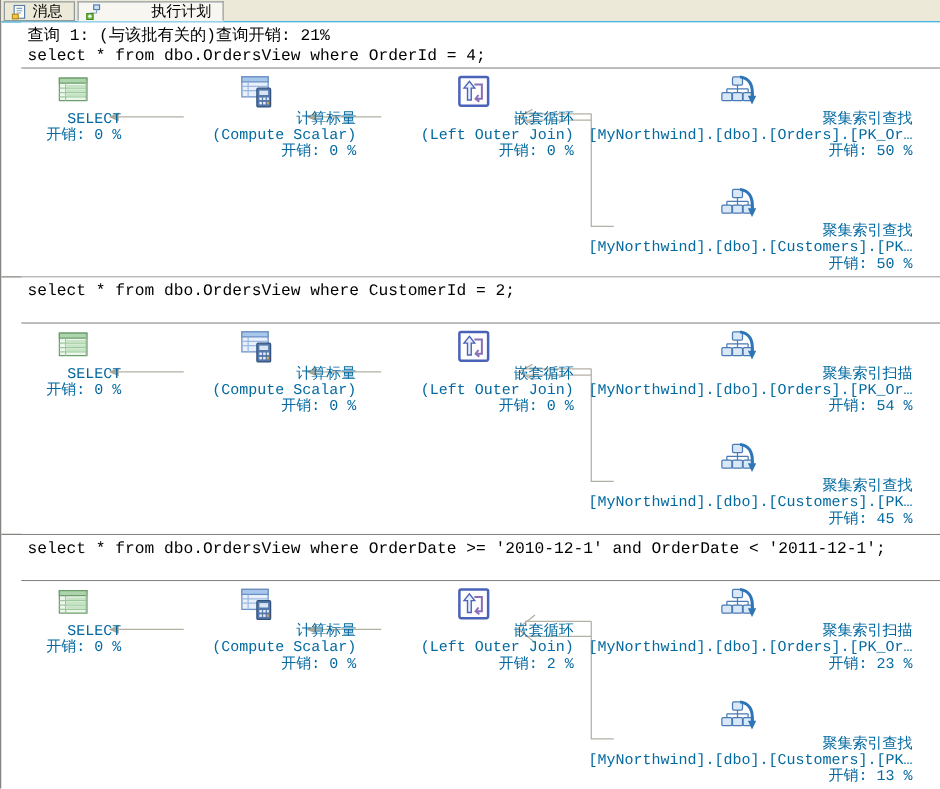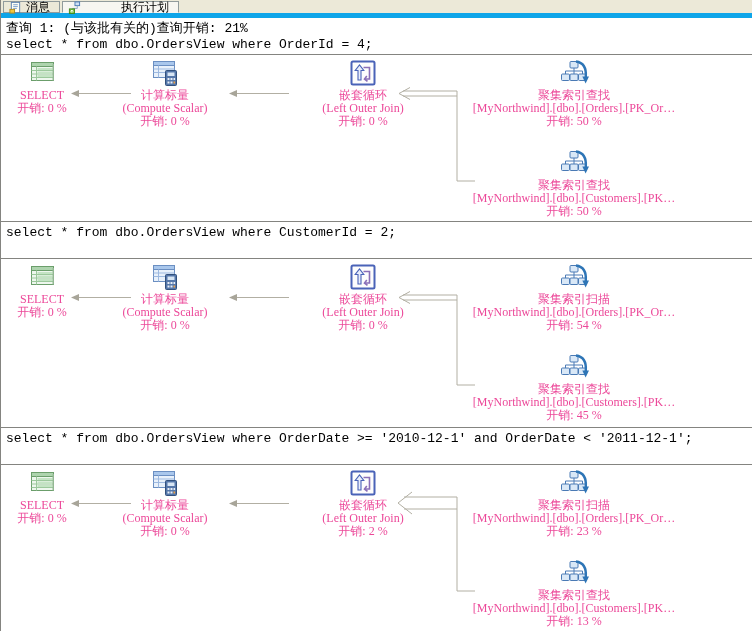--- a/index.html
+++ b/index.html
@@ -3,56 +3,56 @@
 <meta charset="utf-8">
 <style>
   html,body { margin:0; padding:0; background:#fff; }
   .screen {
     position:relative; width:752px; height:631px; overflow:hidden;
     background:#fff; font-family:"Liberation Sans", sans-serif;
     border-left:1px solid #848480; box-sizing:border-box;
   }
   
   .tabbar {
-    height:18px; background:#ece9d8; border-bottom:5px solid #0ea5e9;
+    height:18px; background:#ece9d8; border-bottom:1px solid #0ea5e9;
     display:flex; align-items:stretch; box-sizing:border-box;
   }
   .tab {
     display:flex; align-items:center; gap:4px; padding:0 9px 0 5px;
     font-size:12px; color:#000; background:#ece9d8;
     border:1px solid #919b9c; margin:1px 0 0 2px; box-sizing:border-box;
     white-space:nowrap; cursor:default;
   }
   .tab.active { background:#f7f6f1; border-bottom-color:#f7f6f1;gap:40px; }
   .tab .ti svg { display:block; }
   
-  .qblock { box-sizing:border-box; }
+  .qblock { box-sizing:border-box;padding-left:16px; }
   .qblock.sep { border-top:1px solid #848480; }
   .qtext {
     height:37px; box-sizing:border-box; border-bottom:1px solid #848480;
     padding:3px 0 0 5px; background:#fff;
   }
   .qline {
     font-family:"Liberation Mono", monospace; font-size:13px; line-height:16px;
     white-space:pre; color:#000;
   }
   .plan { position:relative; background:#fff; overflow:hidden; }
   .plan > svg.conn { position:absolute; left:0; top:0; pointer-events:none; }
   
   .node {
-    position:absolute; text-align:center; color:#ec4899; cursor:default;
-    font-family:Liberation Serif, serif; font-size:12px; line-height:13px;
+    position:absolute; text-align:right; color:#0369a1; cursor:default;
+    font-family:Liberation Mono, monospace; font-size:12px; line-height:13px;
   }
   .node .ic { display:block; height:28px; margin-bottom:2px; }
   .node .ic svg { display:block; margin:0 auto; }
   .node .ln { white-space:nowrap; }
   .rowA { top:4px; }
   .rowB { top:94px; }
   .n-select  { left:2px;   width:78px;  }
-  .n-compute { left:84px;  width:160px; }
+  .n-compute { left:108px;  width:160px; }
   .n-loops   { left:282px; width:160px; }
   .n-child   { left:433px; width:280px; }
 </style>
 </head>
 <body>
 
 <div class="screen">
 
   <div class="tabbar">
     <div class="tab">

